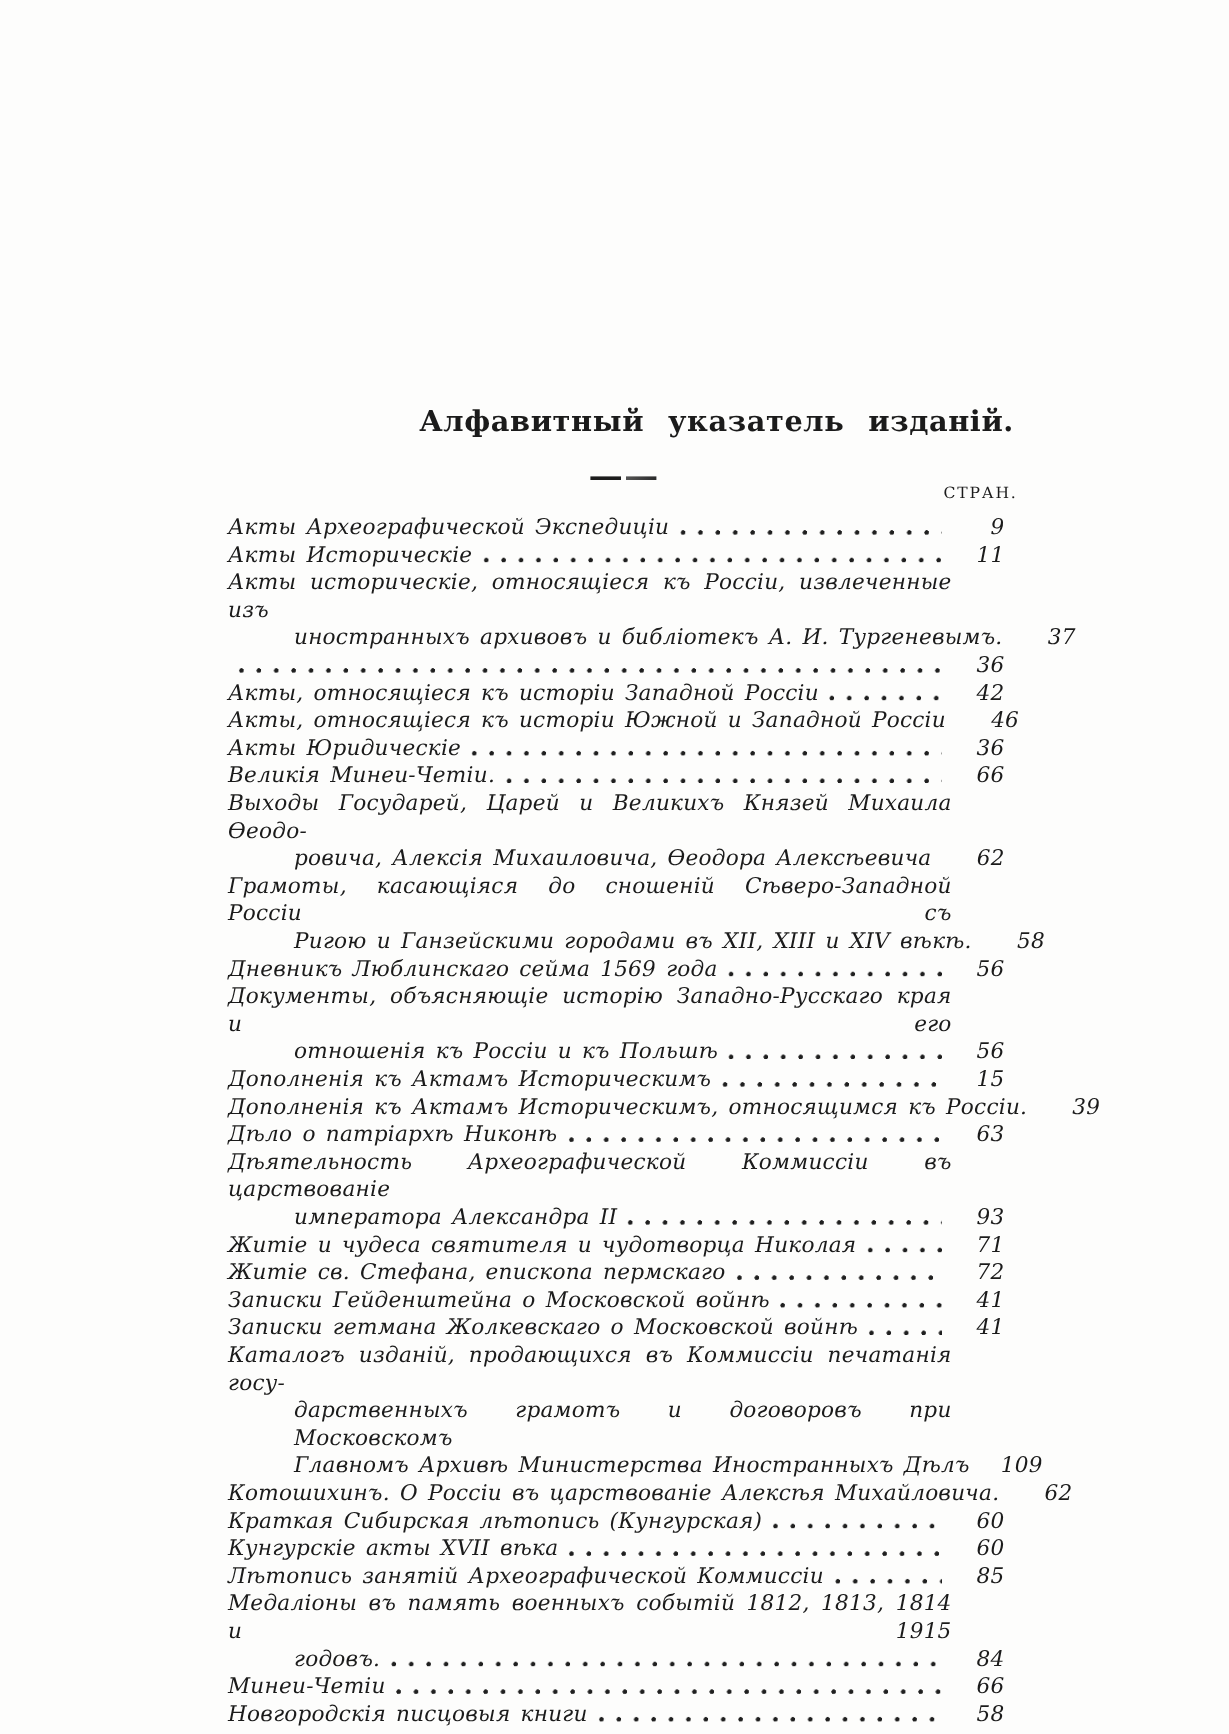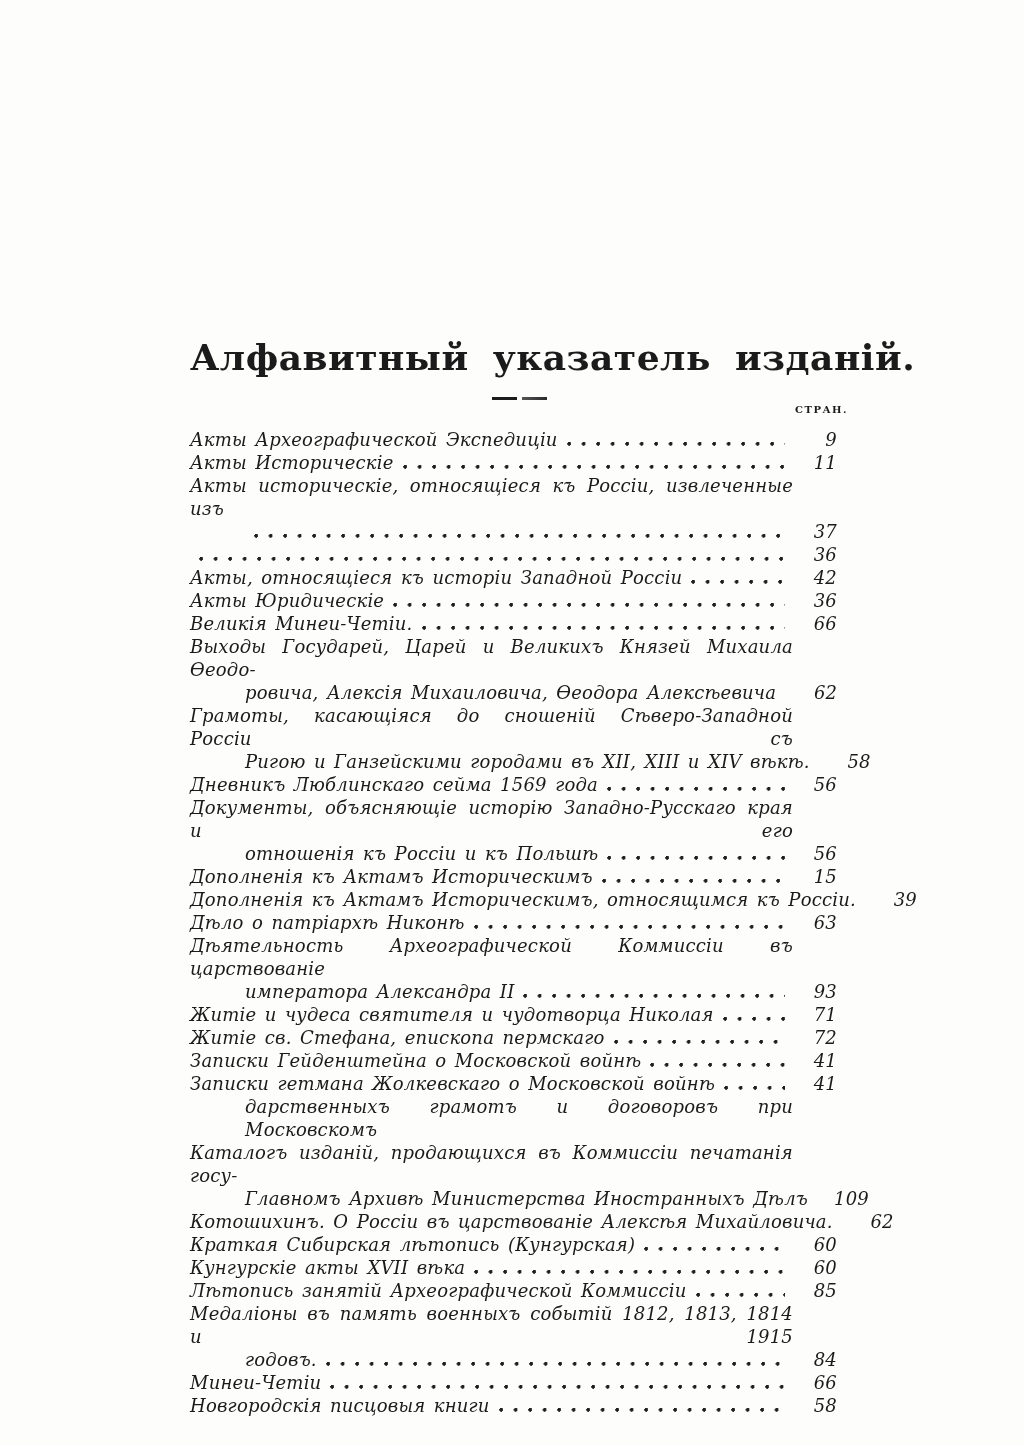--- a/index.html
+++ b/index.html
@@ -20,22 +20,22 @@
   .scan-page {
     position: absolute;
     inset: 0;
     background: var(--paper);
   }
   .doc-title {
     position: absolute;
     left: 190px;
     width: 655px;
     top: 336px;
-    text-align: left;
-    font-size: 36px;
+    text-align: right;
+    font-size: 24px;
     font-weight: bold;
     letter-spacing: 0.5px;
     word-spacing: 11px;
     color: var(--ink);
     white-space: nowrap;
   }
   .title-rule {
     position: absolute;
     top: 397px;
     left: 492px;
@@ -45,22 +45,22 @@
       #1c1c1c 0%, #1c1c1c 46%,
       transparent 46%, transparent 54%,
       #555 54%, #2a2a2a 100%);
   }
   .pages-header {
     position: absolute;
     left: 190px;
     width: 658px;
     top: 404px;
     text-align: right;
-    font-size: 10px;
-    font-weight: bold;
+    font-size: 13px;
+    font-weight: normal;
     letter-spacing: 1.5px;
     color: var(--ink);
   }
   .index-list {
     position: absolute;
     left: 190px;
     top: 428px;
     width: 655px;
     font-size: 18px;
     line-height: 23px;
@@ -117,39 +117,47 @@
       <div class="entry">
         <div class="eline last">
           <span class="txt">Акты Историческіе</span>
           <span class="leader"></span>
           <span class="pnum">11</span>
         </div>
       </div>
       <div class="entry">
         <div class="eline justify">Акты историческіе, относящіеся къ Россіи, извлеченные изъ</div>
         <div class="eline cont last">
+          <span class="txt">иностранныхъ архивовъ и библіотекъ А. И. Тургеневымъ.</span>
           <span class="leader"></span>
           <span class="pnum">37</span>
         </div>
       </div>
       <div class="entry">
         <div class="eline last">
           <span class="leader"></span>
           <span class="pnum">36</span>
         </div>
       </div>
       <div class="entry">
         <div class="eline last">
           <span class="txt">Акты, относящіеся къ исторіи Западной Россіи</span>
           <span class="leader"></span>
           <span class="pnum">42</span>
         </div>
       </div>
       <div class="entry">
         <div class="eline last">
+          <span class="txt">Акты, относящіеся къ исторіи Южной и Западной Россіи</span>
+          <span class="leader"></span>
+          <span class="pnum">46</span>
+        </div>
+      </div>
+      <div class="entry">
+        <div class="eline last">
           <span class="txt">Акты Юридическіе</span>
           <span class="leader"></span>
           <span class="pnum">36</span>
         </div>
       </div>
       <div class="entry">
         <div class="eline last">
           <span class="txt">Великія Минеи-Четіи.</span>
           <span class="leader"></span>
           <span class="pnum">66</span>
@@ -237,22 +245,22 @@
         </div>
       </div>
       <div class="entry">
         <div class="eline last">
           <span class="txt">Записки гетмана Жолкевскаго о Московской войнѣ</span>
           <span class="leader"></span>
           <span class="pnum">41</span>
         </div>
       </div>
       <div class="entry">
+        <div class="eline justify">Каталогъ изданій, продающихся въ Коммиссіи печатанія госу-</div>
         <div class="eline cont justify">дарственныхъ грамотъ и договоровъ при Московскомъ</div>
-        <div class="eline justify">Каталогъ изданій, продающихся въ Коммиссіи печатанія госу-</div>
         <div class="eline cont last">
           <span class="txt">Главномъ Архивѣ Министерства Иностранныхъ Дѣлъ</span>
           <span class="leader"></span>
           <span class="pnum">109</span>
         </div>
       </div>
       <div class="entry">
         <div class="eline last">
           <span class="txt">Котошихинъ. О Россіи въ царствованіе Алексѣя Михайловича.</span>
           <span class="leader"></span>

